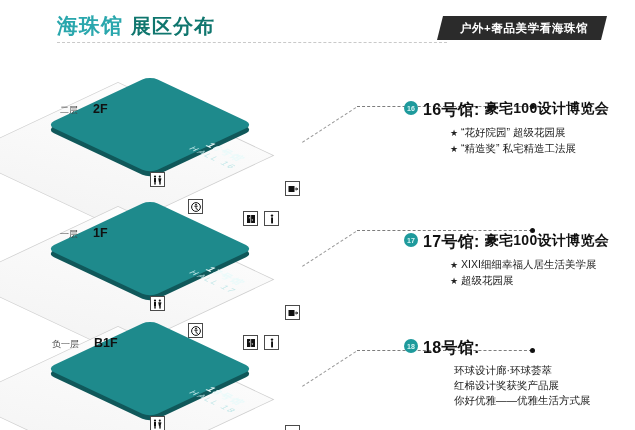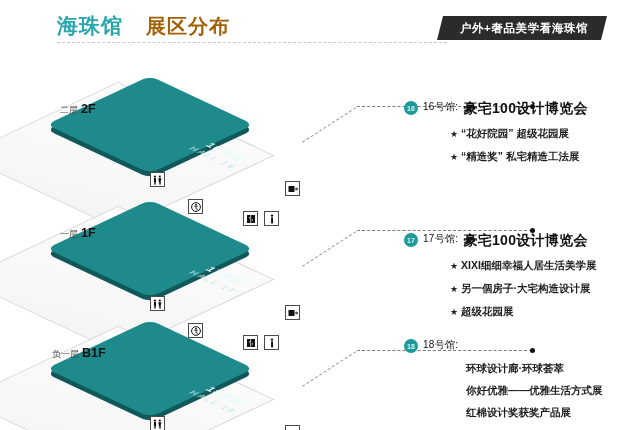--- a/index.html
+++ b/index.html
@@ -7,23 +7,23 @@
     width:635px;height:430px;
     background:#ffffff;
     font-family:"Liberation Sans","DejaVu Sans",sans-serif;
     color:#1a1a1a;
     overflow:hidden;
     position:relative;
   }
 
   
   #header{position:absolute;left:0;top:0;width:635px;height:52px;}
-  #title-wrap{position:absolute;left:57px;top:12px;display:flex;align-items:baseline;gap:23px;}
+  #title-wrap{position:absolute;left:57px;top:12px;display:flex;align-items:baseline;gap:8px;}
   #title-main{font-size:21px;font-weight:bold;color:#2aa7ad;letter-spacing:1px;}
-  #title-sub{font-size:20px;font-weight:bold;color:#a16207;letter-spacing:1px;}
+  #title-sub{font-size:20px;font-weight:bold;color:#0f766e;letter-spacing:1px;}
   #title-rule{position:absolute;left:57px;top:42px;width:390px;height:0;
     border-top:1px dashed #c9c9c9;}
   #badge{
     position:absolute;left:440px;top:16px;height:24px;
     background:#2b2b2b;color:#fff;
     display:flex;align-items:center;justify-content:center;
     padding:0 16px 0 20px;
     font-size:11.5px;font-weight:bold;letter-spacing:.6px;
     transform:skewX(-14deg);
   }
@@ -72,24 +72,24 @@
     pointer-events:none;
   }
   .slab-label .hall-cn{font-size:11px;font-weight:bold;color:#eafafa;letter-spacing:1px;display:block;}
   .slab-label .hall-en{font-size:9px;color:#bfe6e7;letter-spacing:2px;display:block;margin-top:1px;}
 
   
   .floor-tag{
     position:absolute;left:60px;
     font-size:9px;color:#444;white-space:nowrap;
   }
-  .floor-tag b{font-size:12.5px;color:#111;margin-left:3px;}
+  .floor-tag b{font-size:12.5px;color:#111;margin-left:15px;}
   .tag-2f{top:46px;}
   .tag-1f{top:46px;}
-  .tag-b1f{top:46px;left:52px;text-align:right;}
+  .tag-b1f{top:36px;left:52px;text-align:right;}
 
   
   .chip{
     position:absolute;
     width:15px;height:15px;
     background:#ffffff;
     border:1px solid #4a4a4a;
     display:flex;align-items:center;justify-content:center;
     font-size:9px;line-height:1;color:#111;
     box-sizing:border-box;
@@ -122,28 +122,28 @@
   .blk-18{top:338px;}
 
   .hall-head{display:flex;align-items:flex-start;gap:5px;}
   .hall-dot{
     width:14px;height:14px;border-radius:50%;
     background:#1e9a9c;color:#d8f4f4;
     font-size:7px;font-weight:bold;
     display:flex;align-items:center;justify-content:center;
     flex:0 0 auto;margin-top:1px;
   }
-  .hall-no{font-size:10px;font-weight:normal;color:#111;white-space:nowrap;letter-spacing:.3px;}
+  .hall-no{font-size:16px;font-weight:bold;color:#111;white-space:nowrap;letter-spacing:.3px;}
   .hall-title{font-size:14px;font-weight:bold;color:#111;white-space:nowrap;letter-spacing:.3px;}
   .hall-items{margin:4px 0 0 46px;padding:0;list-style:none;}
   .hall-items li{
-    font-size:10.5px;color:#1c1c1c;line-height:22px;white-space:nowrap;font-weight:bold;
+    font-size:10.5px;color:#1c1c1c;line-height:15px;white-space:nowrap;font-weight:normal;
   }
   .hall-items li .star{color:#222;margin-right:3px;font-size:9px;}
-  .plain .hall-items li{margin-left:16px;}
+  .plain .hall-items li{margin-left:4px;}
 </style>
 </head>
 <body>
 
 <div id="header">
   <div id="title-wrap">
     <span id="title-main">海珠馆</span>
     <span id="title-sub">展区分布</span>
   </div>
   <div id="title-rule"></div>
@@ -324,30 +324,29 @@
   </div>
 
   <div class="hall-block blk-17">
     <div class="hall-head">
       <span class="hall-dot">17</span>
       <span class="hall-no">17号馆:</span>
       <span class="hall-title">豪宅100设计博览会</span>
     </div>
     <ul class="hall-items">
       <li><span class="star">★</span><span>XIXI细细幸福人居生活美学展</span></li>
-      <li><span class="star">★</span><span>另一個房子·大宅构造设计展</span></li>
       <li><span class="star">★</span><span>超级花园展</span></li>
     </ul>
   </div>
 
   <div class="hall-block blk-18 plain">
     <div class="hall-head">
       <span class="hall-dot">18</span>
       <span class="hall-no">18号馆:</span>
     </div>
     <ul class="hall-items">
       <li>环球设计廊·环球荟萃</li>
+      <li>红棉设计奖获奖产品展</li>
       <li>你好优雅——优雅生活方式展</li>
-      <li>红棉设计奖获奖产品展</li>
     </ul>
   </div>
 
 </div>
 
 </body></html>

